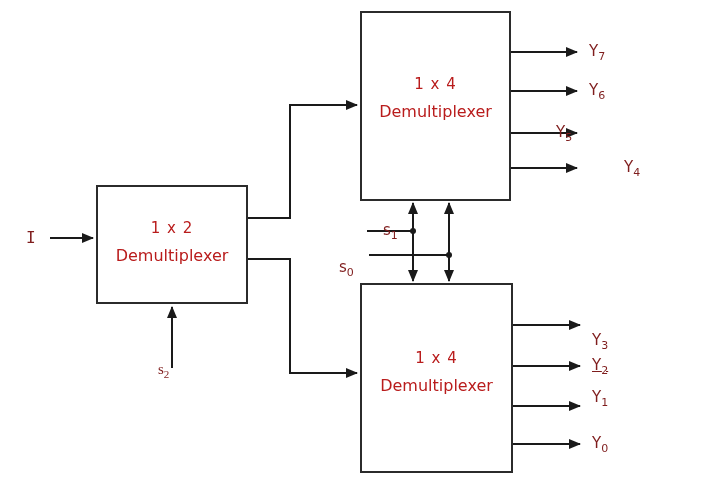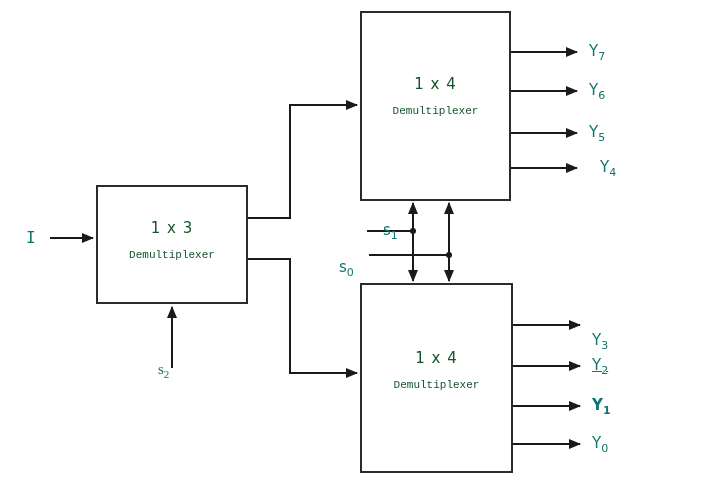--- a/index.html
+++ b/index.html
@@ -17,28 +17,28 @@
     box-sizing: border-box;
     border: 2px solid #2b2b2b;
     background: #ffffff;
   }
   .block-text {
     position: absolute;
     left: 0;
     width: 100%;
     text-align: center;
     line-height: 27px;
-    color: #14532d;
+    color: #b91c1c;
   }
   .block-text .size-line { font-size: 15px; letter-spacing: 1px; }
-  .block-text .type-line { font-size: 11px; font-family: Liberation Mono, monospace; }
+  .block-text .type-line { font-size: 16px; }
   .sig-label {
     position: absolute;
     font-size: 15px;
-    color: #0f766e;
+    color: #7f1d1d;
     white-space: nowrap;
   }
   .sig-label .sub {
     font-size: 11px;
     vertical-align: -4px;
   }
   .mono { font-family: "DejaVu Sans Mono", "Liberation Mono", monospace; font-size: 16px; }
   svg { position: absolute; left: 0; top: 0; }
   .wire { stroke: #1a1a1a; stroke-width: 2; fill: none; }
   .dot  { fill: #1a1a1a; stroke: none; }
@@ -81,21 +81,21 @@
     <line class="wire" x1="511" y1="168" x2="577" y2="168" marker-end="url(#arrow)"></line>
 
     <line class="wire" x1="513" y1="325" x2="580" y2="325" marker-end="url(#arrow)"></line>
     <line class="wire" x1="513" y1="366" x2="580" y2="366" marker-end="url(#arrow)"></line>
     <line class="wire" x1="513" y1="406" x2="580" y2="406" marker-end="url(#arrow)"></line>
     <line class="wire" x1="513" y1="444" x2="580" y2="444" marker-end="url(#arrow)"></line>
   </svg>
 
   <div class="block" style="left:96px; top:185px; width:152px; height:119px;">
     <div class="block-text" style="top:28px;">
-      <div class="size-line">1 x 3</div>
+      <div class="size-line">1 x 2</div>
       <div class="type-line">Demultiplexer</div>
     </div>
   </div>
 
   <div class="block" style="left:360px; top:11px; width:151px; height:190px;">
     <div class="block-text" style="top:58px;">
       <div class="size-line">1 x 4</div>
       <div class="type-line">Demultiplexer</div>
     </div>
   </div>
@@ -112,25 +112,25 @@
   <span class="sig-label" style="left:158px; top:361px;font-family:Liberation Serif, serif;"><span class="base">s</span><span class="sub">2</span></span>
 
   <span class="sig-label" style="left:339px; top:221px;margin-left:44px;"><span class="base">s</span><span class="sub">1</span></span>
 
   <span class="sig-label" style="left:339px; top:246px;margin-top:12px;"><span class="base">s</span><span class="sub">0</span></span>
 
   <span class="sig-label" style="left:589px; top:42px;"><span class="base">Y</span><span class="sub">7</span></span>
 
   <span class="sig-label" style="left:589px; top:81px;text-align:right;"><span class="base">Y</span><span class="sub">6</span></span>
 
-  <span class="sig-label" style="left:589px; top:123px;"><span class="base">Y</span><span class="sub">5</span></span>
+  <span class="sig-label" style="left:556px; top:123px;"><span class="base">Y</span><span class="sub">5</span></span>
 
-  <span class="sig-label" style="left:600px; top:158px;"><span class="base">Y</span><span class="sub">4</span></span>
+  <span class="sig-label" style="left:624px; top:158px;"><span class="base">Y</span><span class="sub">4</span></span>
 
   <span class="sig-label" style="left:592px; top:315px;margin-top:16px;"><span class="base">Y</span><span class="sub">3</span></span>
 
   <span class="sig-label" style="left:592px; top:356px;text-decoration:underline;"><span class="base">Y</span><span class="sub">2</span></span>
 
-  <span class="sig-label" style="left:592px; top:396px;font-weight:bold;"><span class="base">Y</span><span class="sub">1</span></span>
+  <span class="sig-label" style="left:592px; top:388px;"><span class="base">Y</span><span class="sub">1</span></span>
 
   <span class="sig-label" style="left:592px; top:434px;"><span class="base">Y</span><span class="sub">0</span></span>
 
 </div>
 
 </body></html>

